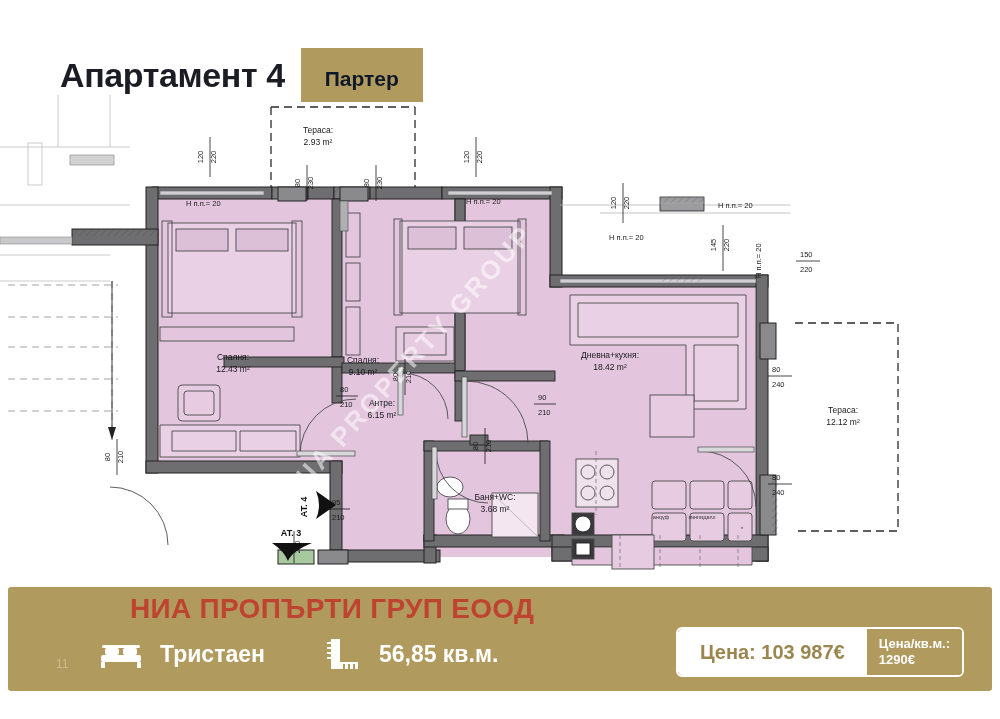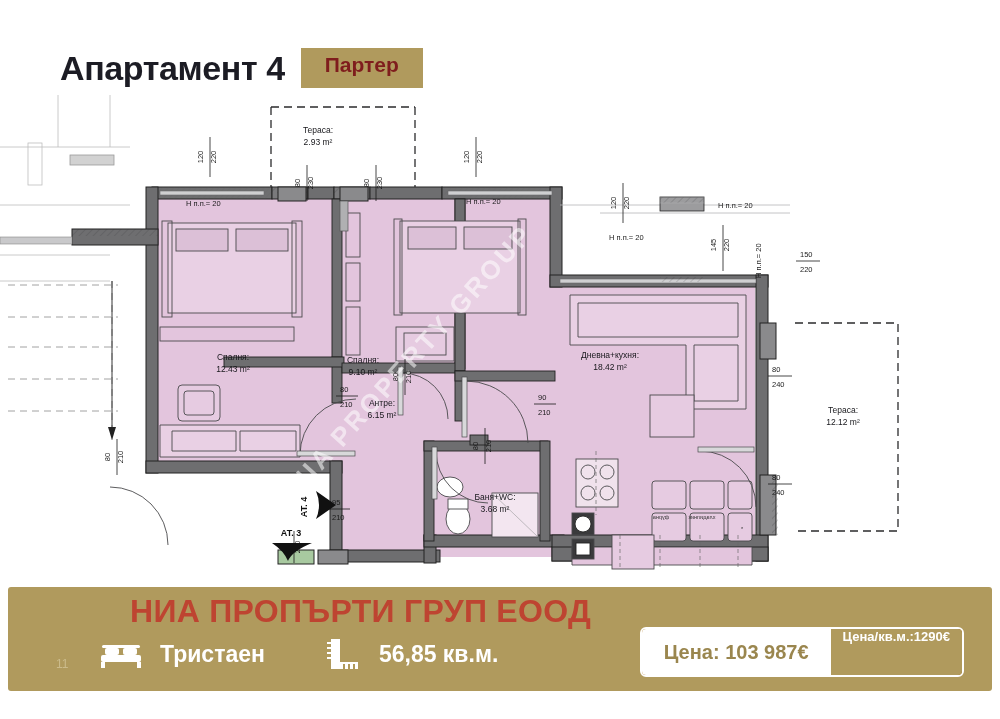--- a/index.html
+++ b/index.html
@@ -24,24 +24,24 @@
   }
   .apt-title {
     font-size: 34px;
     font-weight: 700;
     color: #1c1c24;
     letter-spacing: -0.4px;
     white-space: nowrap;
   }
   .floor-badge {
     background: #b09a5d;
-    color: #7f1d1d;
+    color: #0f172a;
     font-size: 21px;
     font-weight: 600;
-    padding: 5px 24px 11px 24px;
+    padding: 19px 24px 11px 24px;
     white-space: nowrap;
   }
 
   
   .plan {
     position: absolute;
     left: 0; top: 95px;
     width: 1000px; height: 475px;
     overflow: hidden;
   }
@@ -57,21 +57,21 @@
   .footer-bar {
     position: absolute;
     left: 8px; top: 6px;
     width: 984px; height: 104px;
     background: #b09a5d;
     border-radius: 3px;
   }
   .company-name {
     position: absolute;
     left: 130px; top: 12px;
-    font-size: 32px;
+    font-size: 28px;
     font-weight: 700;
     color: #c0392b;
     opacity: 0.88;
     letter-spacing: 0.3px;
     white-space: nowrap;
   }
   .footer-items {
     position: absolute;
     left: 0; top: 42px;
     width: 984px; height: 62px;
@@ -110,21 +110,21 @@
     display: flex; align-items: center;
     padding: 0 22px;
     white-space: nowrap;
   }
   .price-sqm {
     background: #b09a5d;
     color: #ffffff;
     font-size: 13px;
     font-weight: 600;
     line-height: 1.25;
-    display: flex; flex-direction: row; justify-content: center;
+    display: flex; flex-direction: column; justify-content: center;
     padding: 0 12px;
     white-space: nowrap;
   }
   .page-num {
     position: absolute;
     left: 56px; bottom: 48px;
     color: #cbbb8b;
     font-size: 12px;
   }
 

